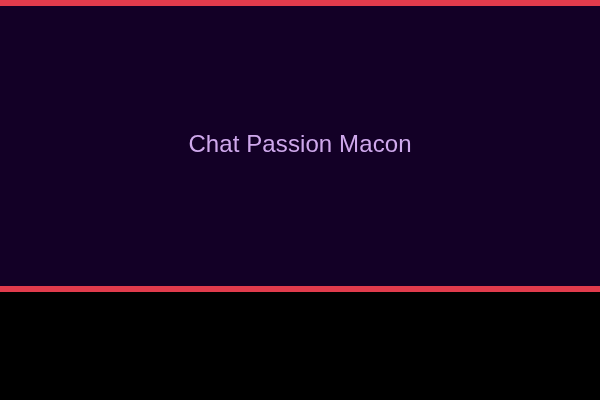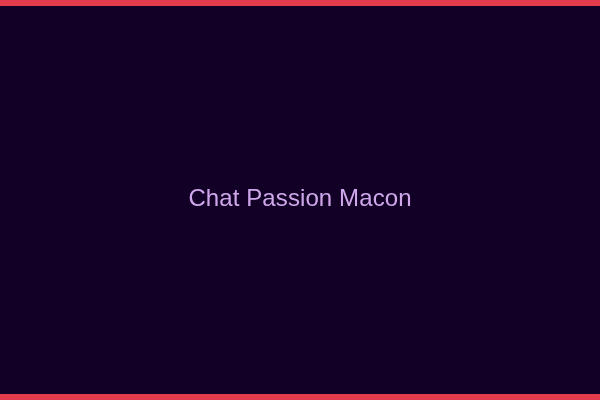--- a/index.html
+++ b/index.html
@@ -5,21 +5,21 @@
 <style>
   html, body {
     margin: 0;
     padding: 0;
     background: #000000;
   }
 
   .screen {
     position: relative;
     width: 600px;
-    height: 400px;
+    height: 292px;
     overflow: hidden;
     background: #130026;
     font-family: "Liberation Sans", "DejaVu Sans", sans-serif;
     -webkit-font-smoothing: antialiased;
   }
 
   
   .accent-bar {
     position: absolute;
     left: 0;

